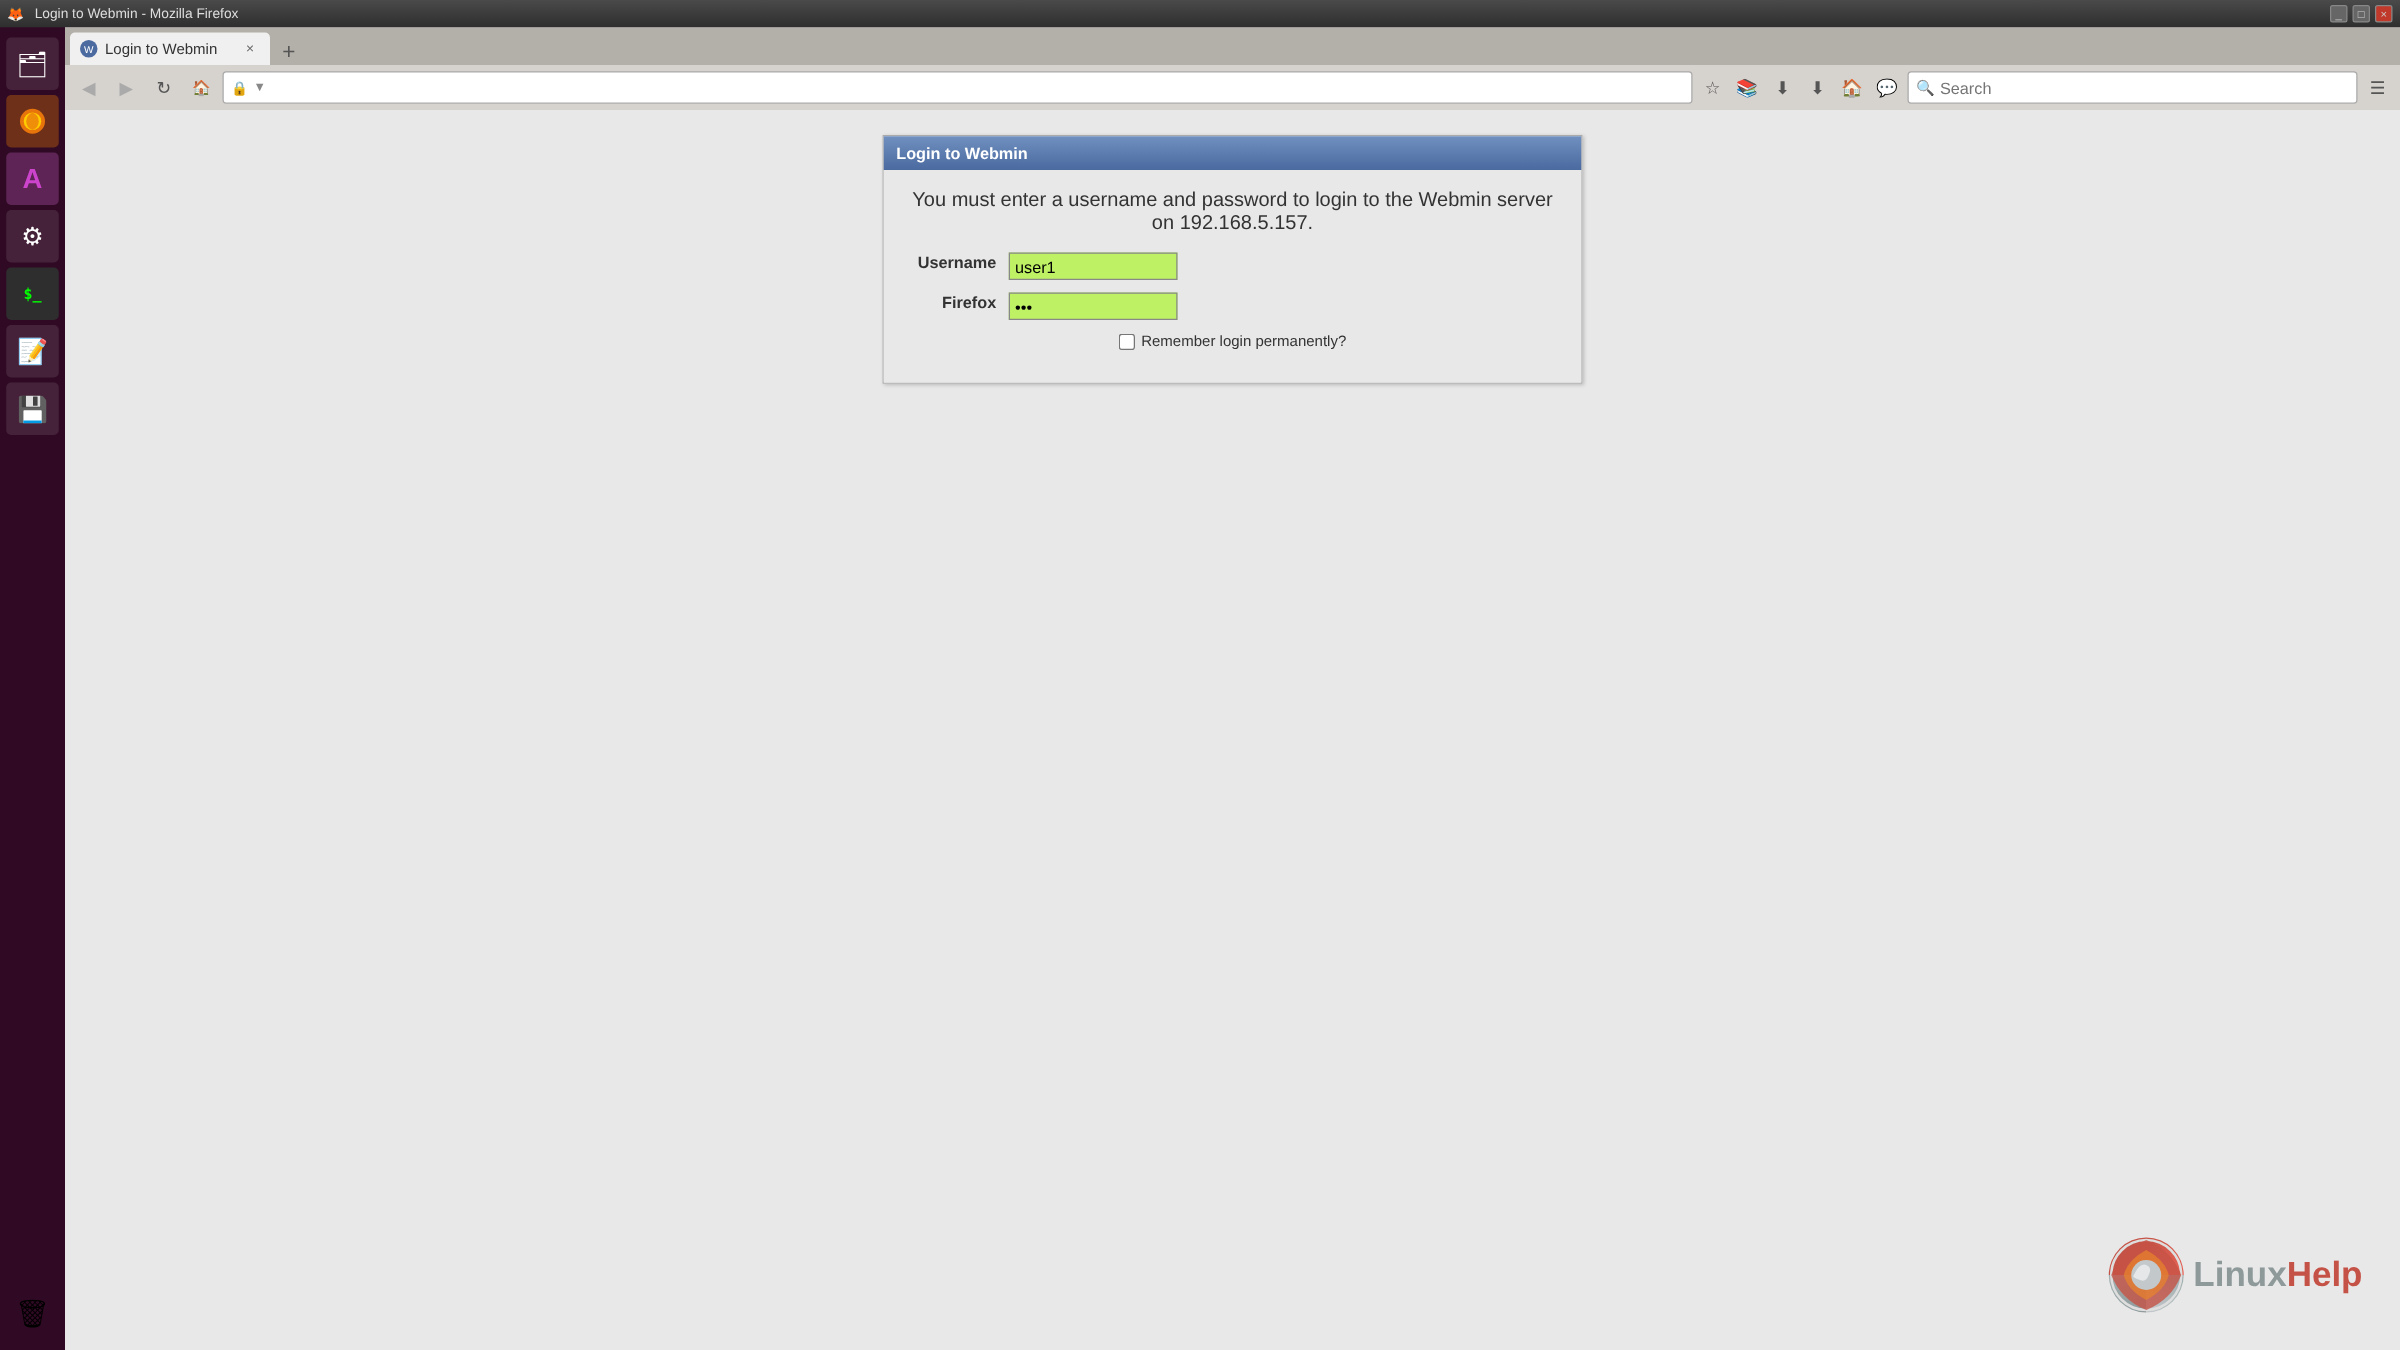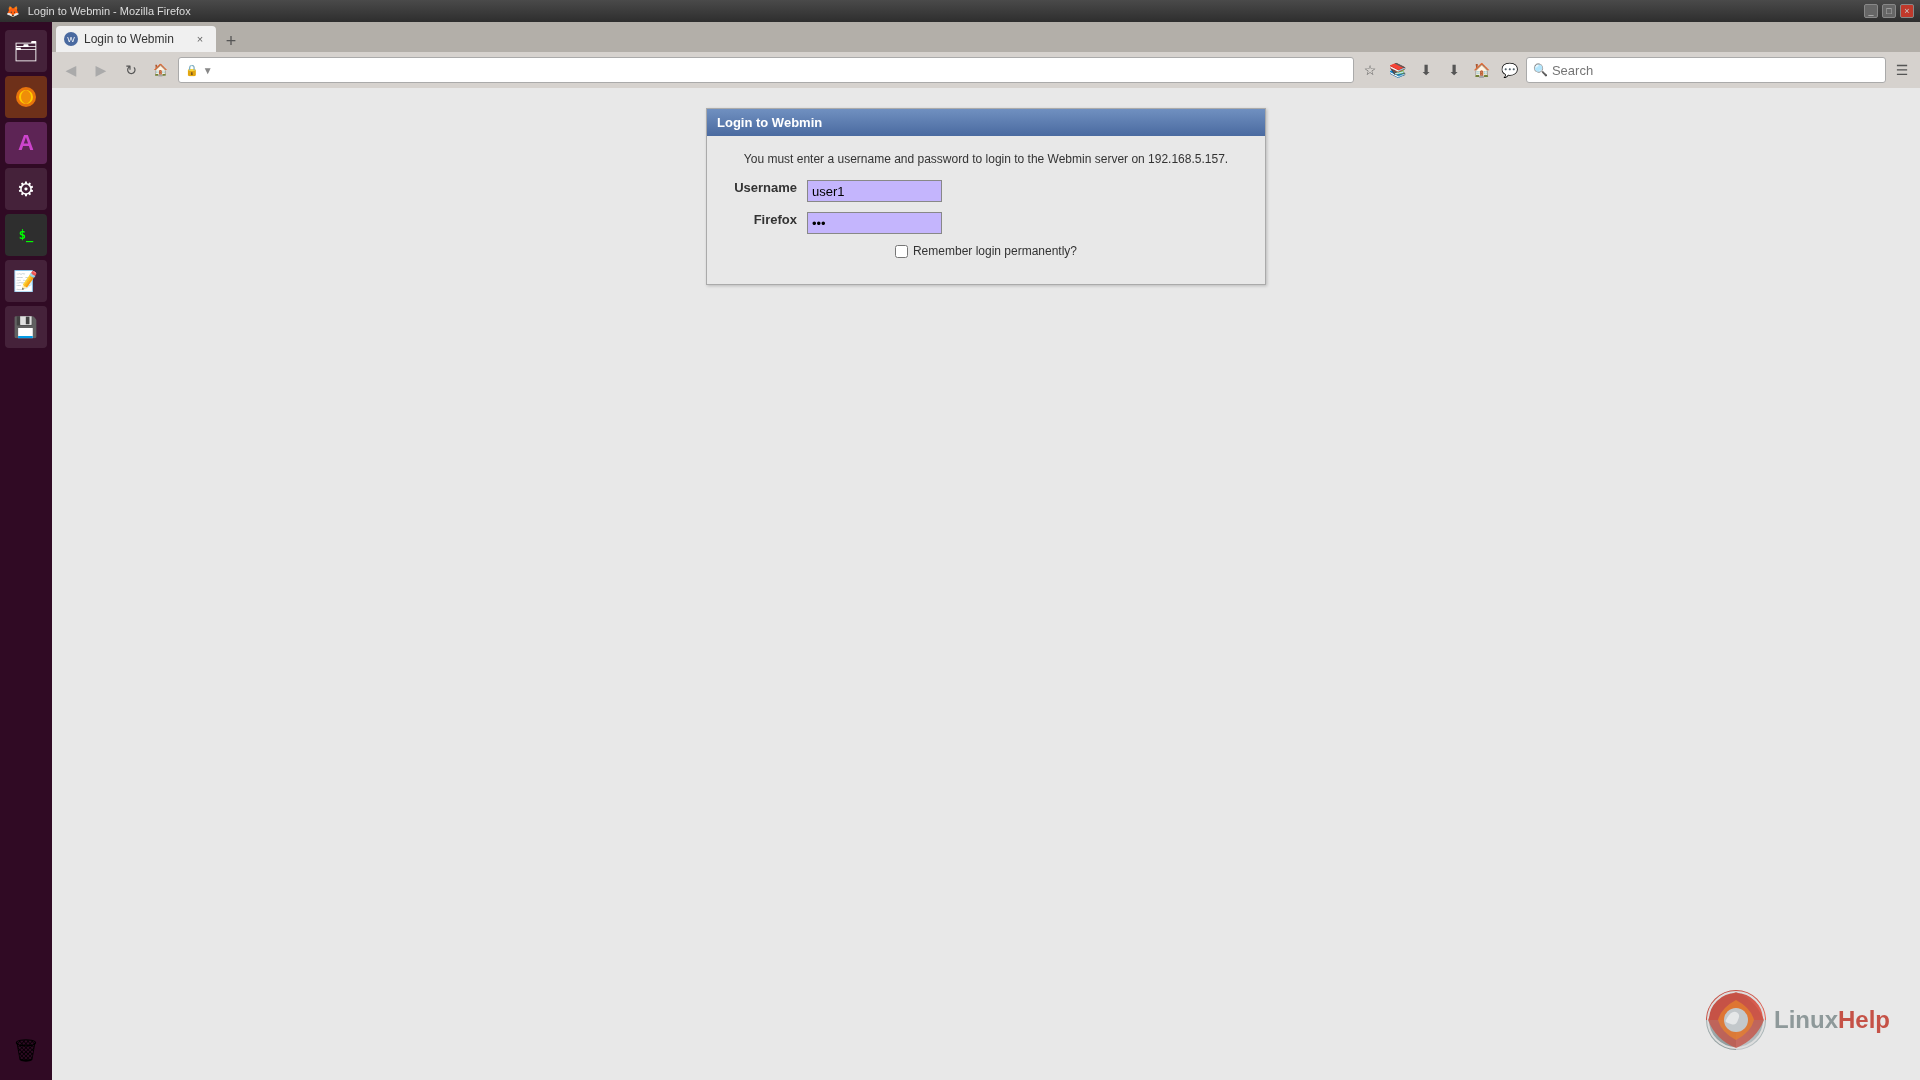--- a/index.html
+++ b/index.html
@@ -241,21 +241,21 @@
       font-size: 13px;
       font-weight: bold;
     }
 
     #login-panel-body {
       padding: 16px 20px;
       background: #e8e8e8;
     }
 
     #login-description {
-      font-size: 12px;
+      font-size: 16px;
       color: #333;
       margin-bottom: 14px;
       text-align: center;
     }
 
     .form-row {
       display: flex;
       align-items: flex-start;
       margin-bottom: 10px;
     }
@@ -266,21 +266,21 @@
       font-size: 13px;
       color: #333;
       font-weight: bold;
     }
     .form-input {
       width: 135px;
       height: 22px;
       border: 1px solid #888;
       padding: 2px 4px;
       font-size: 13px;
-      background: #c4b5fd;
+      background: #bef264;
     }
 
     .remember-row {
       display: flex;
       align-items: center;
       justify-content: center;
       margin-bottom: 10px;
       gap: 5px;
       font-size: 12px;
       color: #333;
@@ -314,21 +314,21 @@
       gap: 8px;
       opacity: 0.85;
     }
     #watermark-logo {
       width: 60px; height: 60px;
       background: conic-gradient(#c0392b 0deg, #e74c3c 90deg, #95a5a6 90deg, #bdc3c7 180deg, #7f8c8d 180deg, #95a5a6 270deg, #c0392b 270deg);
       border-radius: 50%;
       position: relative;
     }
     #watermark-text {
-      font-size: 24px;
+      font-size: 28px;
       font-weight: bold;
     }
     #watermark-text span.linux { color: #7f8c8d; }
     #watermark-text span.help { color: #c0392b; }
   </style>
 </head>
 <body>
 
 <div id="titlebar">
   <div id="titlebar-left">

